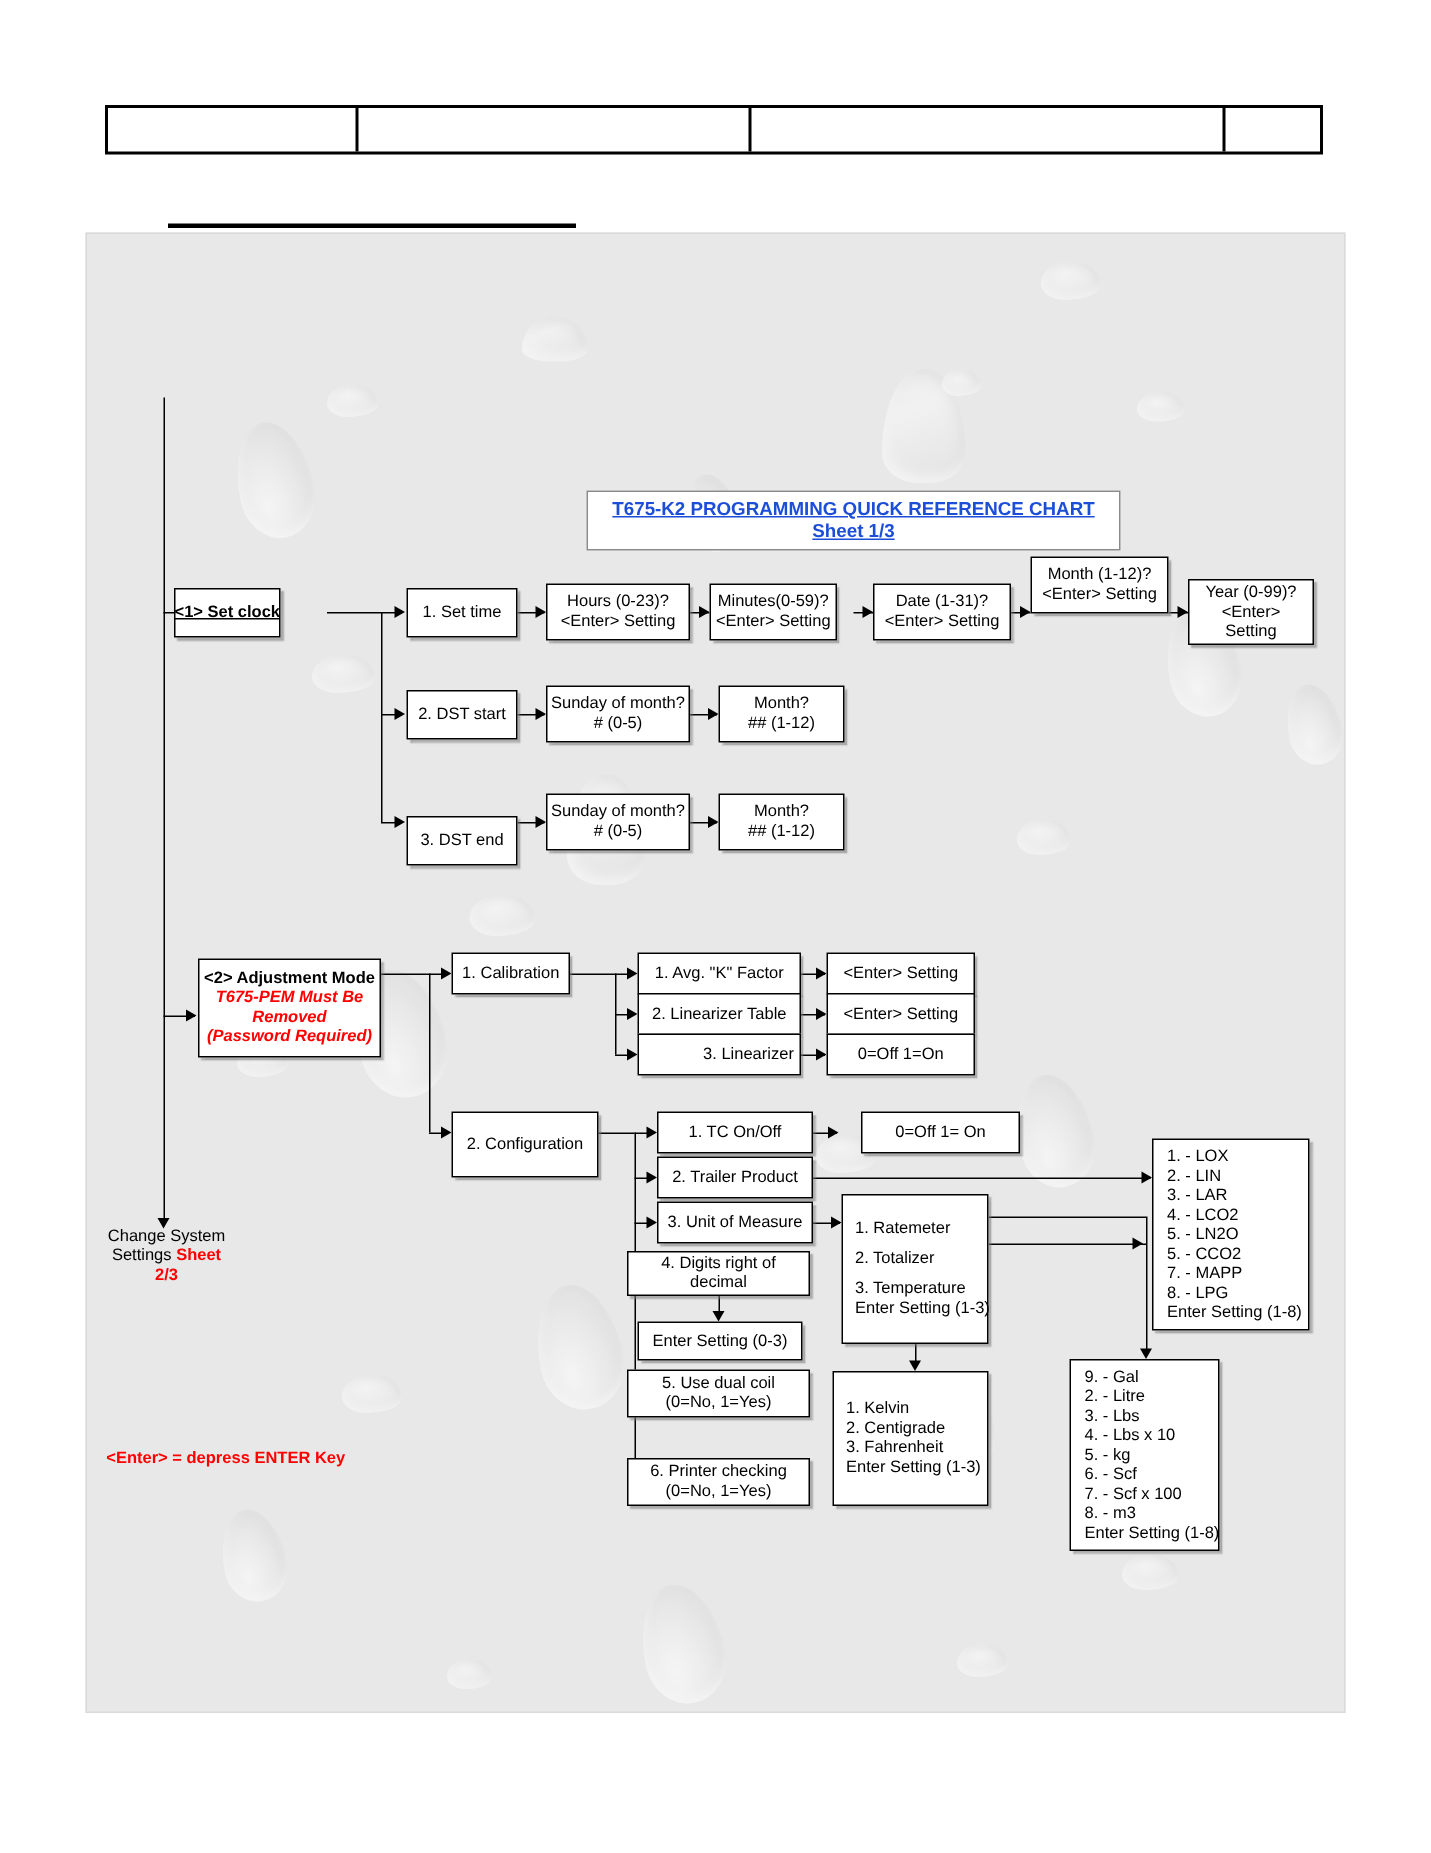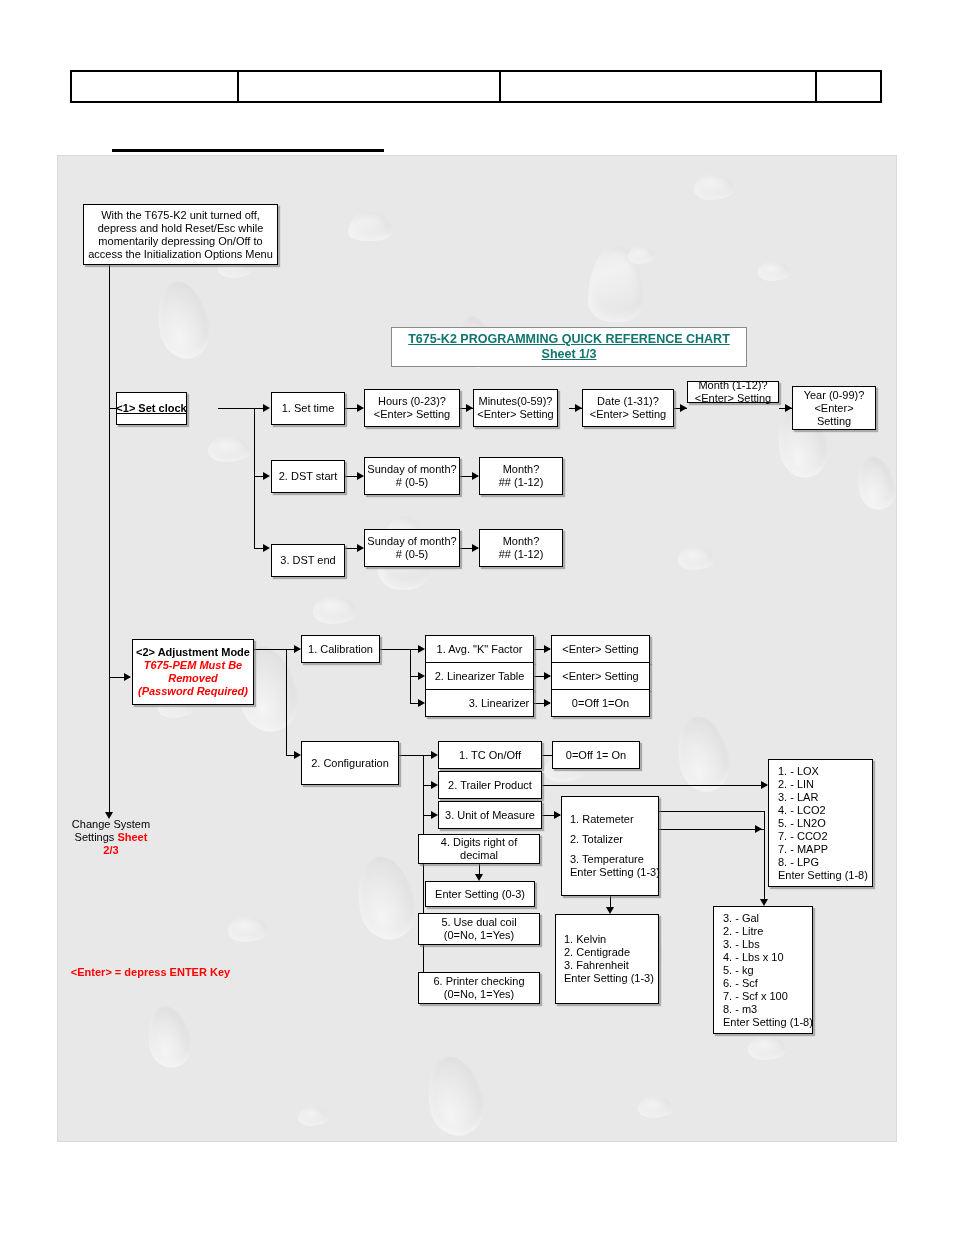--- a/index.html
+++ b/index.html
@@ -48,21 +48,21 @@
   .box.left{align-items:flex-start;text-align:left;}
   .box .ln{display:block;white-space:pre;}
   .bold{font-weight:bold;}
   .red{color:#ff0000;font-weight:bold;}
   .redital{color:#ff0000;font-weight:bold;font-style:italic;}
 
   
   #chart-title{position:absolute;left:333px;top:171px;width:356px;height:40px;background:#fff;
                border:1px solid #8a8a8a;box-sizing:border-box;
                display:flex;flex-direction:column;align-items:center;justify-content:center;z-index:6;}
-  #chart-title span{color:#0f766e;font-weight:bold;font-size:12.5px;line-height:15px;
+  #chart-title span{color:#1d4ed8;font-weight:bold;font-size:12.5px;line-height:15px;
                     text-decoration:underline;white-space:nowrap;}
 
   
   .label{position:absolute;font-size:11px;line-height:13px;text-align:center;z-index:5;}
 
   
   .ln-h{position:absolute;height:1px;background:#000;z-index:3;}
   .ln-v{position:absolute;width:1px;background:#000;z-index:3;}
   .arr-r{position:absolute;width:0;height:0;border-left:7px solid #000;
          border-top:4px solid transparent;border-bottom:4px solid transparent;z-index:4;}
@@ -110,26 +110,20 @@
   <div class="drop teardrop" style="left:370px;top:900px;width:54px;height:80px;"></div>
   <div class="drop blob" style="left:580px;top:940px;width:34px;height:22px;"></div>
   <div class="drop blob" style="left:240px;top:950px;width:30px;height:20px;"></div>
   <div class="drop teardrop" style="left:800px;top:300px;width:36px;height:54px;"></div>
 
   <div id="chart-title">
     <span>T675-K2 PROGRAMMING QUICK REFERENCE CHART</span>
     <span>Sheet 1/3</span>
   </div>
 
-  <div class="box" style="left:25px;top:48px;width:195px;height:61px;">
-    <span class="ln">With the T675-K2 unit turned off,</span>
-    <span class="ln">depress and hold Reset/Esc while</span>
-    <span class="ln">momentarily depressing On/Off to</span>
-    <span class="ln">access the Initialization Options Menu</span>
-  </div>
 
   <div class="ln-v" style="left:51px;top:109px;height:551px;"></div>
   <div class="arr-d" style="left:47px;top:656px;"></div>
 
   <div class="ln-h" style="left:51px;top:252px;width:21px;"></div>
   <div class="arr-r" style="left:66px;top:248px;"></div>
 
   <div class="ln-h" style="left:51px;top:521px;width:21px;"></div>
   <div class="arr-r" style="left:66px;top:517px;"></div>
 
@@ -174,21 +168,21 @@
 
   <div class="ln-h" style="left:511px;top:252px;width:13px;"></div>
   <div class="arr-r" style="left:517px;top:248px;"></div>
   <div class="box" style="left:524px;top:233px;width:92px;height:38px;">
     <span class="ln">Date (1-31)?</span>
     <span class="ln">&lt;Enter&gt; Setting</span>
   </div>
 
   <div class="ln-h" style="left:616px;top:252px;width:13px;"></div>
   <div class="arr-r" style="left:622px;top:248px;"></div>
-  <div class="box" style="left:629px;top:225px;width:92px;height:22px;">
+  <div class="box" style="left:629px;top:215px;width:92px;height:38px;">
     <span class="ln">Month (1-12)?</span>
     <span class="ln">&lt;Enter&gt; Setting</span>
   </div>
 
   <div class="ln-h" style="left:721px;top:252px;width:13px;"></div>
   <div class="arr-r" style="left:727px;top:248px;"></div>
   <div class="box" style="left:734px;top:230px;width:84px;height:44px;">
     <span class="ln">Year (0-99)?</span>
     <span class="ln">&lt;Enter&gt;</span>
     <span class="ln">Setting</span>
@@ -281,21 +275,21 @@
   <div class="ln-h" style="left:341px;top:599px;width:24px;"></div>
   <div class="ln-v" style="left:365px;top:599px;height:233px;"></div>
 
   <div class="ln-h" style="left:365px;top:599px;width:12px;"></div>
   <div class="arr-r" style="left:373px;top:595px;"></div>
   <div class="box" style="left:380px;top:585px;width:104px;height:28px;">
     <span class="ln">1. TC On/Off</span>
   </div>
   <div class="ln-h" style="left:484px;top:599px;width:16px;"></div>
   <div class="arr-r" style="left:494px;top:595px;"></div>
-  <div class="box" style="left:494px;top:585px;width:88px;height:28px;">
+  <div class="box" style="left:516px;top:585px;width:106px;height:28px;">
     <span class="ln">0=Off 1= On</span>
   </div>
 
   <div class="ln-h" style="left:365px;top:629px;width:12px;"></div>
   <div class="arr-r" style="left:373px;top:625px;"></div>
   <div class="box" style="left:380px;top:615px;width:104px;height:28px;">
     <span class="ln">2. Trailer Product</span>
   </div>
 
   <div class="ln-h" style="left:484px;top:629px;width:225px;"></div>
@@ -359,28 +353,28 @@
     <span class="ln">3. Fahrenheit</span>
     <span class="ln">Enter Setting (1-3)</span>
   </div>
 
   <div class="box left" style="left:710px;top:603px;width:105px;height:128px;padding:8px 9px;">
     <span class="ln">1. - LOX</span>
     <span class="ln">2. - LIN</span>
     <span class="ln">3. - LAR</span>
     <span class="ln">4. - LCO2</span>
     <span class="ln">5. - LN2O</span>
-    <span class="ln">7. - CCO2</span>
+    <span class="ln">5. - CCO2</span>
     <span class="ln">7. - MAPP</span>
     <span class="ln">8. - LPG</span>
     <span class="ln">Enter Setting (1-8)</span>
   </div>
 
   <div class="box left" style="left:655px;top:750px;width:100px;height:128px;padding:8px 9px;">
-    <span class="ln">3. - Gal</span>
+    <span class="ln">9. - Gal</span>
     <span class="ln">2. - Litre</span>
     <span class="ln">3. - Lbs</span>
     <span class="ln">4. - Lbs x 10</span>
     <span class="ln">5. - kg</span>
     <span class="ln">6. - Scf</span>
     <span class="ln">7. - Scf x 100</span>
     <span class="ln">8. - m3</span>
     <span class="ln">Enter Setting (1-8)</span>
   </div>
 

